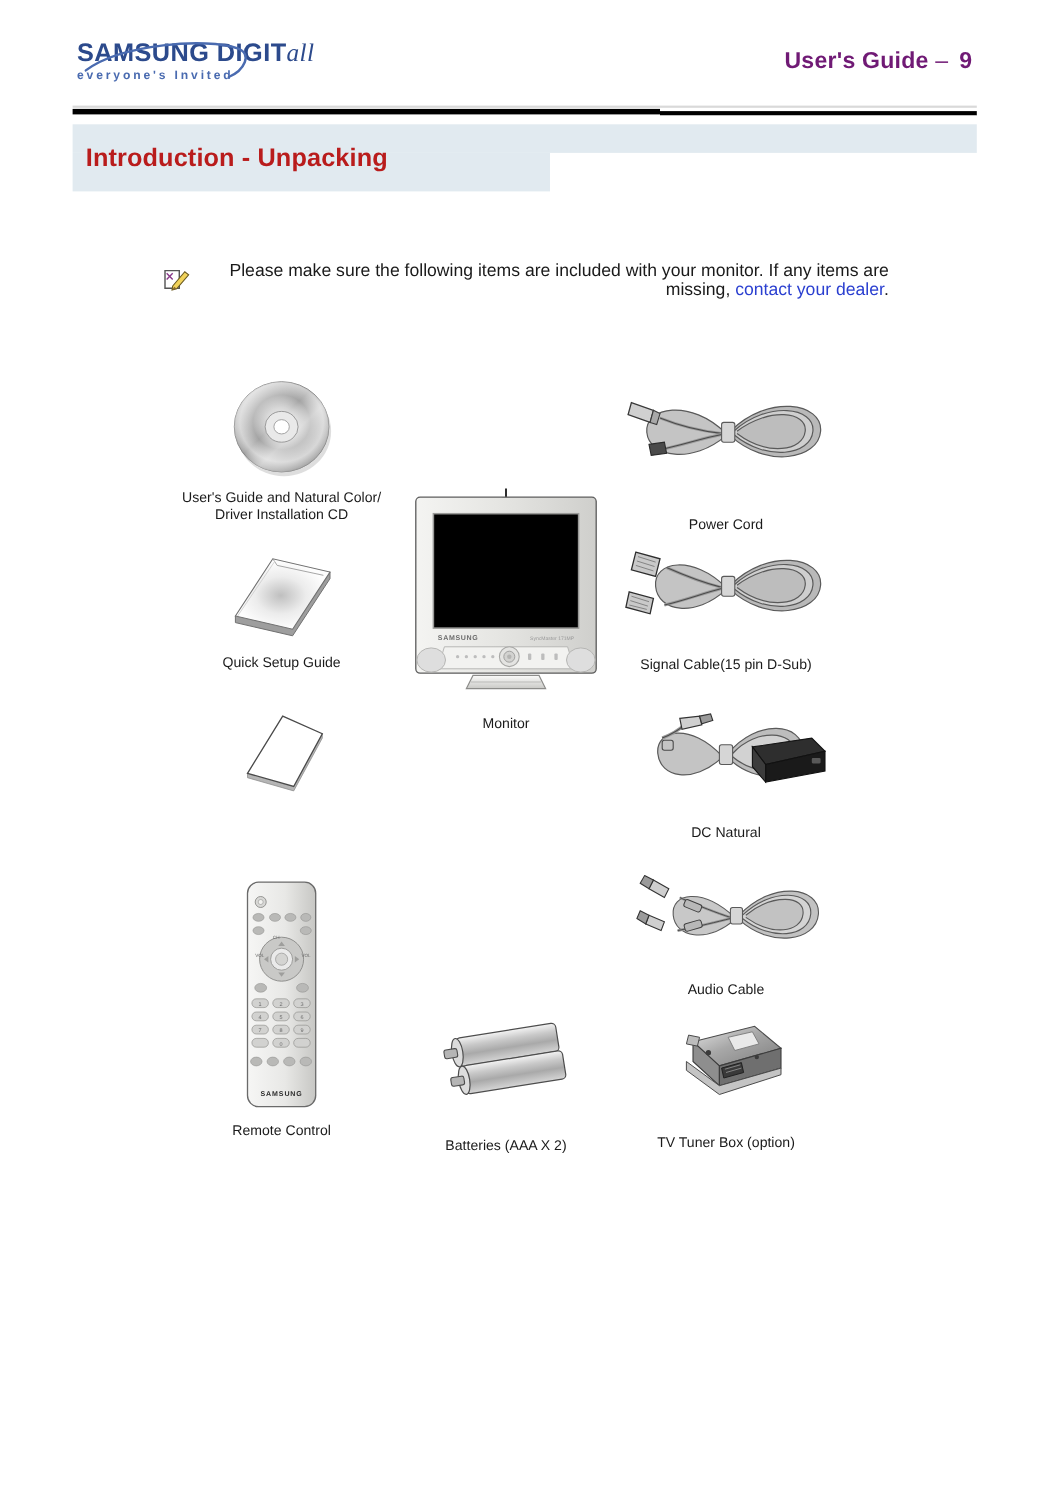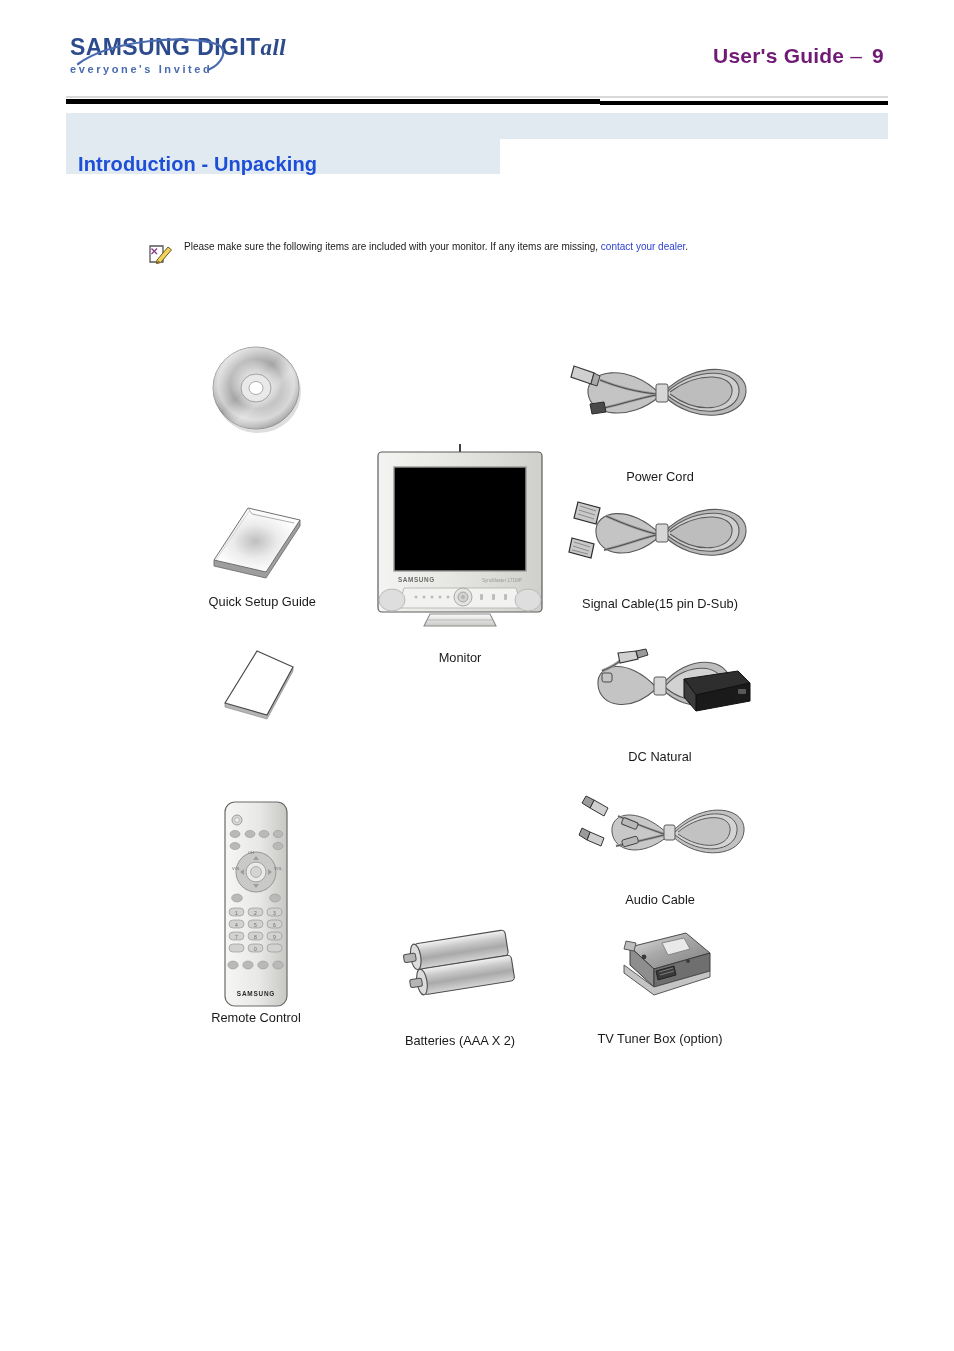--- a/index.html
+++ b/index.html
@@ -34,21 +34,21 @@
     font-size: 23px;
     font-weight: bold;
     letter-spacing: 0.4px;
     color: #2c4a8c;
     line-height: 1;
     white-space: nowrap;
   }
   .logo-main .digi-all {
     font-family: "Liberation Serif", serif;
     font-style: italic;
-    font-weight: bold;
+    font-weight: normal;
   }
   .logo-sub {
     font-size: 11px;
     font-weight: bold;
     letter-spacing: 2.6px;
     color: #4a6bb0;
     margin-top: 4px;
     white-space: nowrap;
   }
   .logo-swoosh {
@@ -114,45 +114,45 @@
     position: absolute;
     left: 500px; top: 139px;
     width: 390px; height: 35px;
     background: #ffffff;
     border-top-left-radius: 12px;
   }
   .section-title {
     position: absolute;
     left: 78px;
     top: 130px;
-    font-size: 20px;
+    font-size: 23px;
     font-weight: bold;
-    color: #1d4ed8;
+    color: #b91c1c;
     letter-spacing: 0.1px;
     white-space: nowrap;
-    margin-top: 23px;
   }
 
   
   .note-block {
     position: absolute;
     left: 148px;
     top: 238px;
     width: 660px;
   }
   .note-icon {
     position: absolute;
     left: 0; top: 4px;
     width: 26px; height: 24px;
   }
   .note-text {
     margin-left: 36px;
-    font-size: 10px;
+    font-size: 16px;
     line-height: 17px;
     color: #1a1a1a;
+    text-align: right;
   }
   .note-text a.link {
     color: #2a3fd0;
     text-decoration: none;
   }
 
   
   .item {
     position: absolute;
     text-align: center;
@@ -243,39 +243,41 @@
           <stop offset="100%" stop-color="#ffffff" stop-opacity="0"></stop>
         </linearGradient>
       </defs>
       <ellipse cx="50" cy="52" rx="43" ry="41" fill="#bdbdbd" opacity="0.5"></ellipse>
       <ellipse cx="48" cy="48" rx="43" ry="41" fill="url(#cdg)" stroke="#7a7a7a" stroke-width="0.8"></ellipse>
       <ellipse cx="48" cy="48" rx="43" ry="41" fill="url(#cdsheen)"></ellipse>
       <ellipse cx="48" cy="48" rx="15" ry="14" fill="#e9e9e9" stroke="#8f8f8f" stroke-width="0.8"></ellipse>
       <ellipse cx="48" cy="48" rx="7" ry="6.5" fill="#ffffff" stroke="#9a9a9a" stroke-width="0.8"></ellipse>
     </svg>
   </div>
+  <div class="caption" style="margin-top:8px;">User's Guide and Natural Color/
+Driver Installation CD</div>
 </div>
 
 <div class="item" style="left:196px; top:500px; width:120px;">
   <div class="art book-wrap">
     <svg viewBox="0 0 120 80" width="120" height="80">
       <defs>
         <radialGradient id="bkg" cx="48%" cy="52%" r="48%">
           <stop offset="0%" stop-color="#bfbfbf"></stop>
           <stop offset="55%" stop-color="#ececec"></stop>
           <stop offset="100%" stop-color="#fdfdfd"></stop>
         </radialGradient>
       </defs>
       <path d="M18 60 L18 66 L70 78 L104 26 L104 20 Z" fill="#9e9e9e" stroke="#6f6f6f" stroke-width="0.9"></path>
       <path d="M18 60 L52 8 L104 20 L70 72 Z" fill="url(#bkg)" stroke="#6f6f6f" stroke-width="1"></path>
       <path d="M52 8 L56 14 L98 23" fill="none" stroke="#9a9a9a" stroke-width="0.8"></path>
       <path d="M20 60 L54 10" fill="none" stroke="#cfcfcf" stroke-width="0.8"></path>
     </svg>
   </div>
-  <div class="caption" style="margin-top:14px;text-align:right;">Quick Setup Guide</div>
+  <div class="caption" style="margin-top:14px;">Quick Setup Guide</div>
 </div>
 
 <div class="item" style="left:160px; top:645px; width:192px;">
   <div class="art card-wrap">
     <svg viewBox="0 0 110 80" width="110" height="80">
       <path d="M24 58 L24 62 L66 74 L92 26 L92 22 Z" fill="#b5b5b5" stroke="#8d8d8d" stroke-width="0.7"></path>
       <path d="M24 58 L56 6 L92 22 L66 70 Z" fill="#ffffff" stroke="#4a4a4a" stroke-width="1.2"></path>
     </svg>
   </div>
 </div>
@@ -517,21 +519,21 @@
       <g fill="#b9b9b7" stroke="#8f8f8d" stroke-width="0.5">
         <ellipse cx="15" cy="167" rx="5.2" ry="4"></ellipse>
         <ellipse cx="30" cy="167" rx="5.2" ry="4"></ellipse>
         <ellipse cx="45" cy="167" rx="5.2" ry="4"></ellipse>
         <ellipse cx="60" cy="167" rx="5.2" ry="4"></ellipse>
       </g>
 
       <text x="38" y="198" text-anchor="middle" font-family="Liberation Sans, sans-serif" font-size="6.4" font-weight="bold" fill="#2a2a2a" letter-spacing="0.8">SAMSUNG</text>
     </svg>
   </div>
-  <div class="caption" style="">Remote Control</div>
+  <div class="caption" style="margin-top:10px;">Remote Control</div>
 </div>
 
 <div class="item" style="left:388px; top:925px; width:144px;">
   <div class="art bat-wrap">
     <svg viewBox="0 0 140 86" width="140" height="86">
       <defs>
         <linearGradient id="batg" x1="0" y1="0" x2="0" y2="1">
           <stop offset="0%" stop-color="#f4f4f4"></stop>
           <stop offset="30%" stop-color="#c9c9c9"></stop>
           <stop offset="60%" stop-color="#a9a9a9"></stop>

